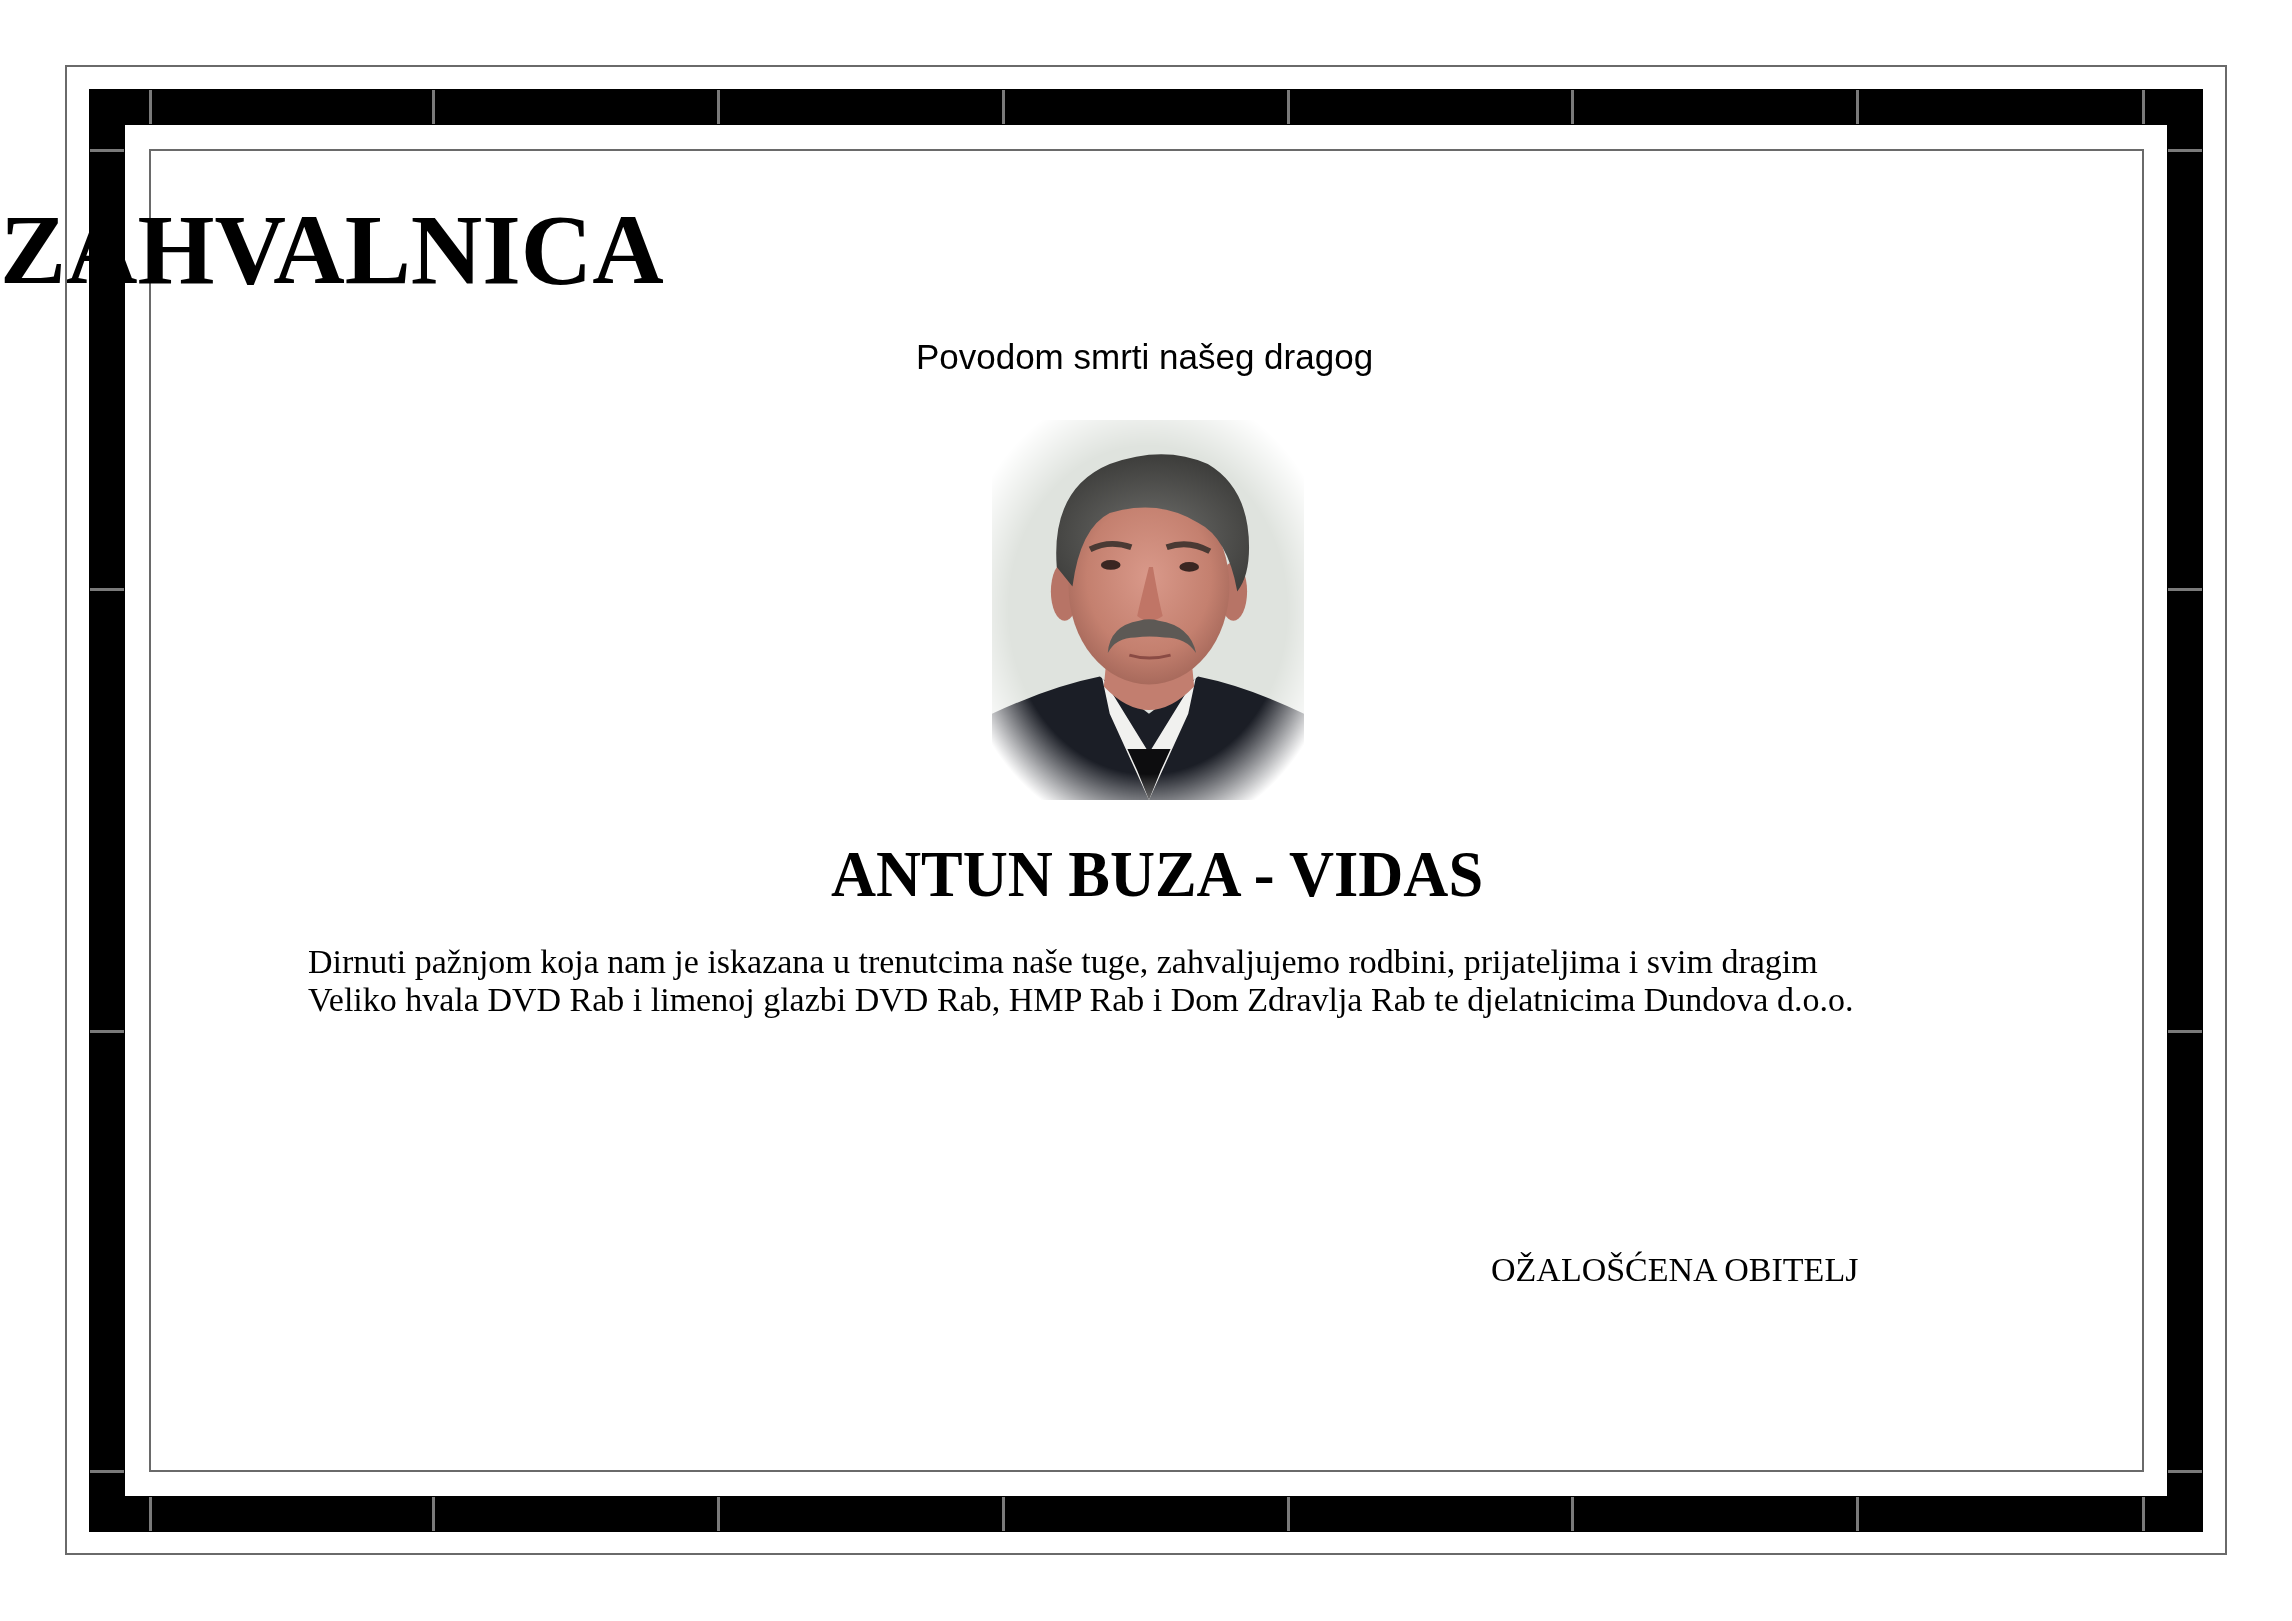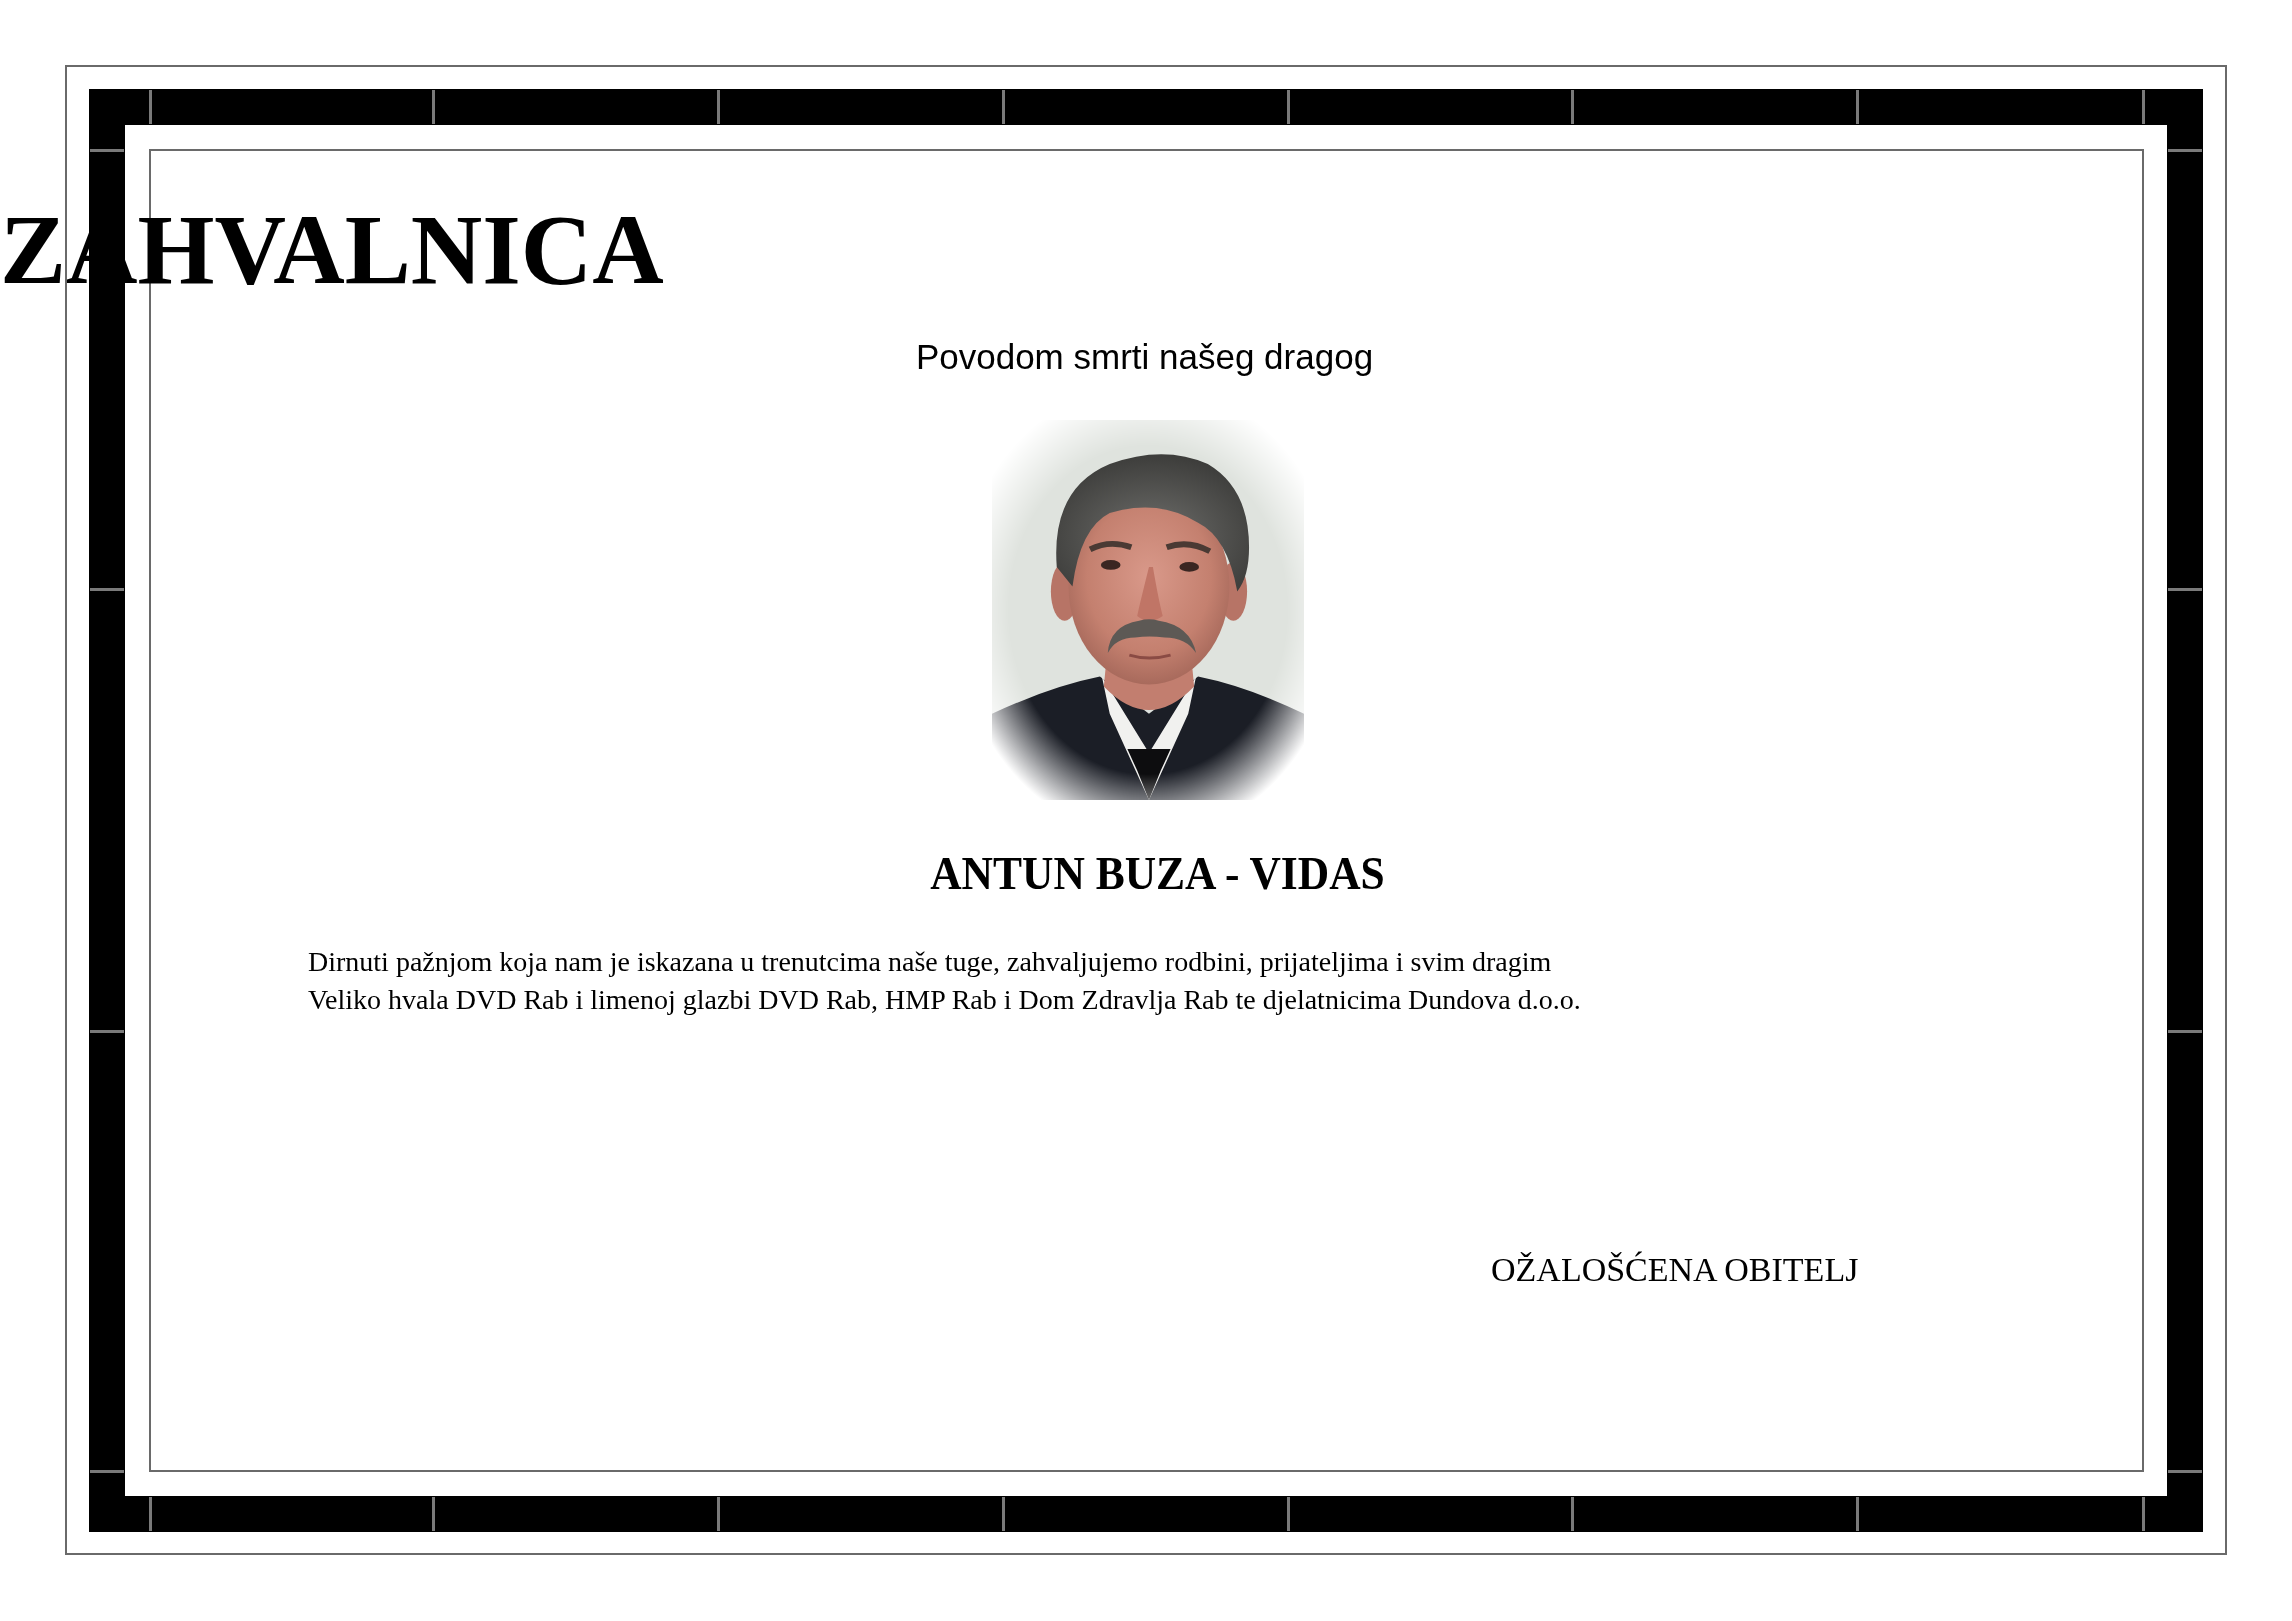--- a/index.html
+++ b/index.html
@@ -68,36 +68,36 @@
       font-size: 35px;
       line-height: 43px;
       transform: translateX(-2px);
     }
     .name {
       left: 0; width: 2293px;
       top: 835px;
       text-align: center;
       font-family: "Liberation Serif", serif;
       font-weight: bold;
-      font-size: 46px;
+      font-size: 66px;
       line-height: 78px;
     }
     .name span {
       display: inline-block;
       transform: scaleX(0.945);
       transform-origin: center;
       position: relative;
       left: 10.8px;
     }
     .body-text {
       left: 308px;
       top: 943px;
       width: 1794px;
       font-family: "Liberation Serif", serif;
-      font-size: 28px;
+      font-size: 34px;
       line-height: 38px;
     }
     .body-text div {
       white-space: nowrap;
     }
     .signature {
       left: 1491px;
       top: 1250px;
       font-family: "Liberation Serif", serif;
       font-size: 34px;

